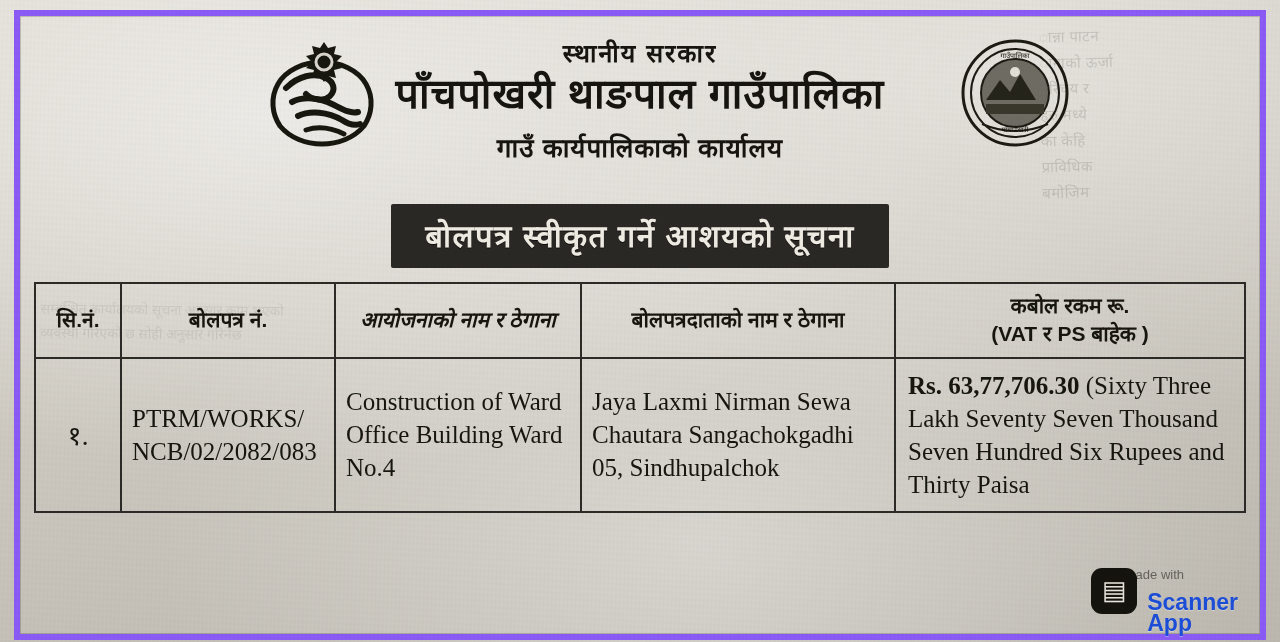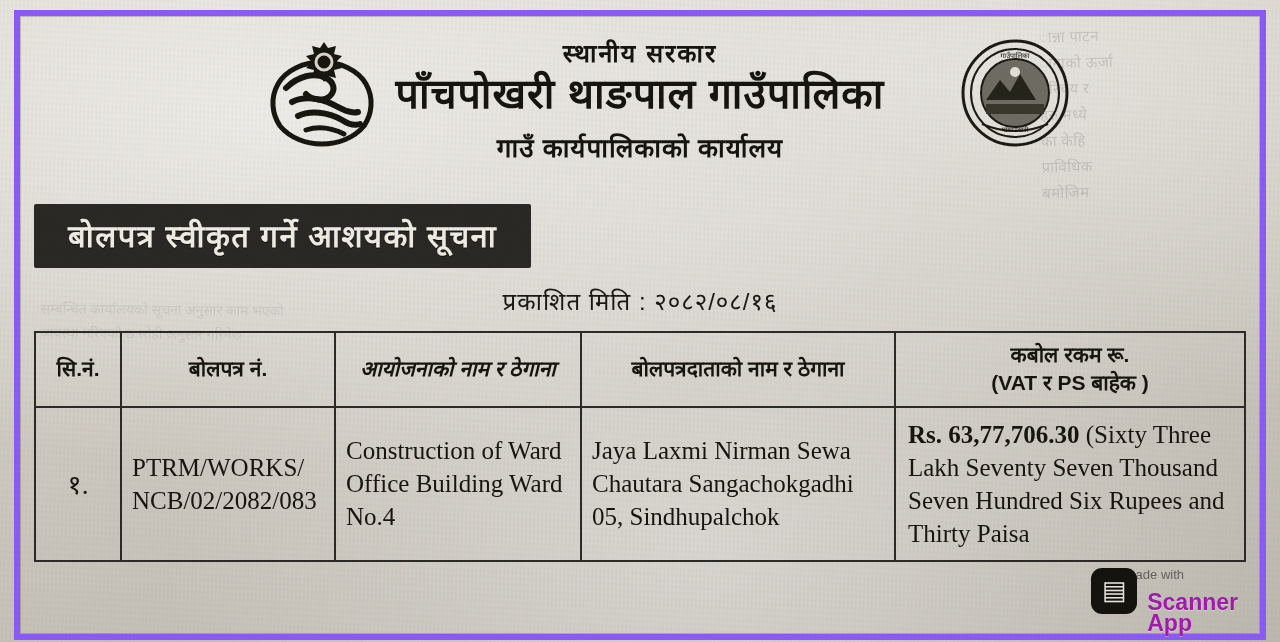--- a/index.html
+++ b/index.html
@@ -125,20 +125,21 @@
     font-size: 23px;
     font-weight: 700;
     letter-spacing: 1px;
     margin-top: 8px;
     font-family: "Liberation Sans", sans-serif;
   }
 
   
   .title-wrap {
     display: flex;
+    justify-content: center;
     margin-top: 2px;
   }
   .title-box {
     background: #2a2925;
     color: #efece4;
     font-family: "Liberation Sans", sans-serif;
     font-weight: 700;
     font-size: 31px;
     letter-spacing: 1.5px;
     padding: 10px 34px 12px 34px;
@@ -244,21 +245,21 @@
   .wm-icon span {
     color: #e8e5dc;
     font-size: 26px;
     line-height: 1;
   }
   .wm-text {
     font-family: "Liberation Sans", sans-serif;
     font-weight: 700;
     font-size: 23px;
     line-height: 21px;
-    color: #a21caf;
+    color: #1d4ed8;
     text-shadow: 0 1px 0 rgba(255,255,255,.35);
     margin-top: 44px;
   }
   .wm-apple {
     font-size: 24px;
     color: #14130e;
     margin-left: 8px;
   }
 </style>
 </head>
@@ -309,21 +310,20 @@
           <div class="line-sthaniya">स्थानीय सरकार</div>
           <div class="line-palika">पाँचपोखरी थाङपाल गाउँपालिका</div>
           <div class="line-office">गाउँ कार्यपालिकाको कार्यालय</div>
         </div>
       </div>
 
       <div class="title-wrap">
         <div class="title-box">बोलपत्र स्वीकृत गर्ने आशयको सूचना</div>
       </div>
 
-      <div class="pub-date">प्रकाशित मिति : २०८२/०८/१६</div>
 
 
       <table class="bid">
         <thead>
           <tr>
             <th class="col-sn">सि.नं.</th>
             <th class="col-bid">बोलपत्र नं.</th>
             <th class="col-proj">आयोजनाको नाम र ठेगाना</th>
             <th class="col-bidder">बोलपत्रदाताको नाम र ठेगाना</th>
             <th class="col-amt">

